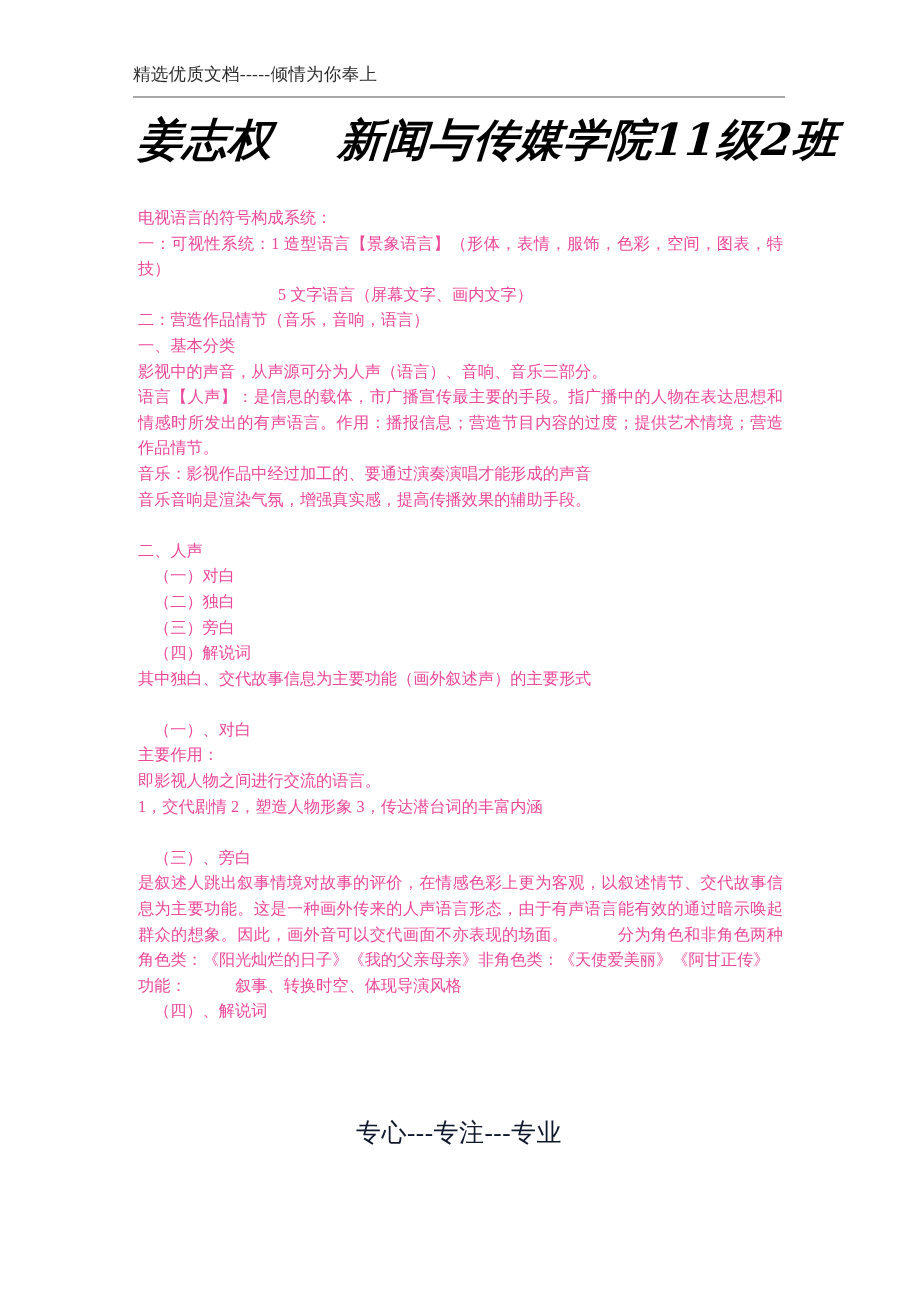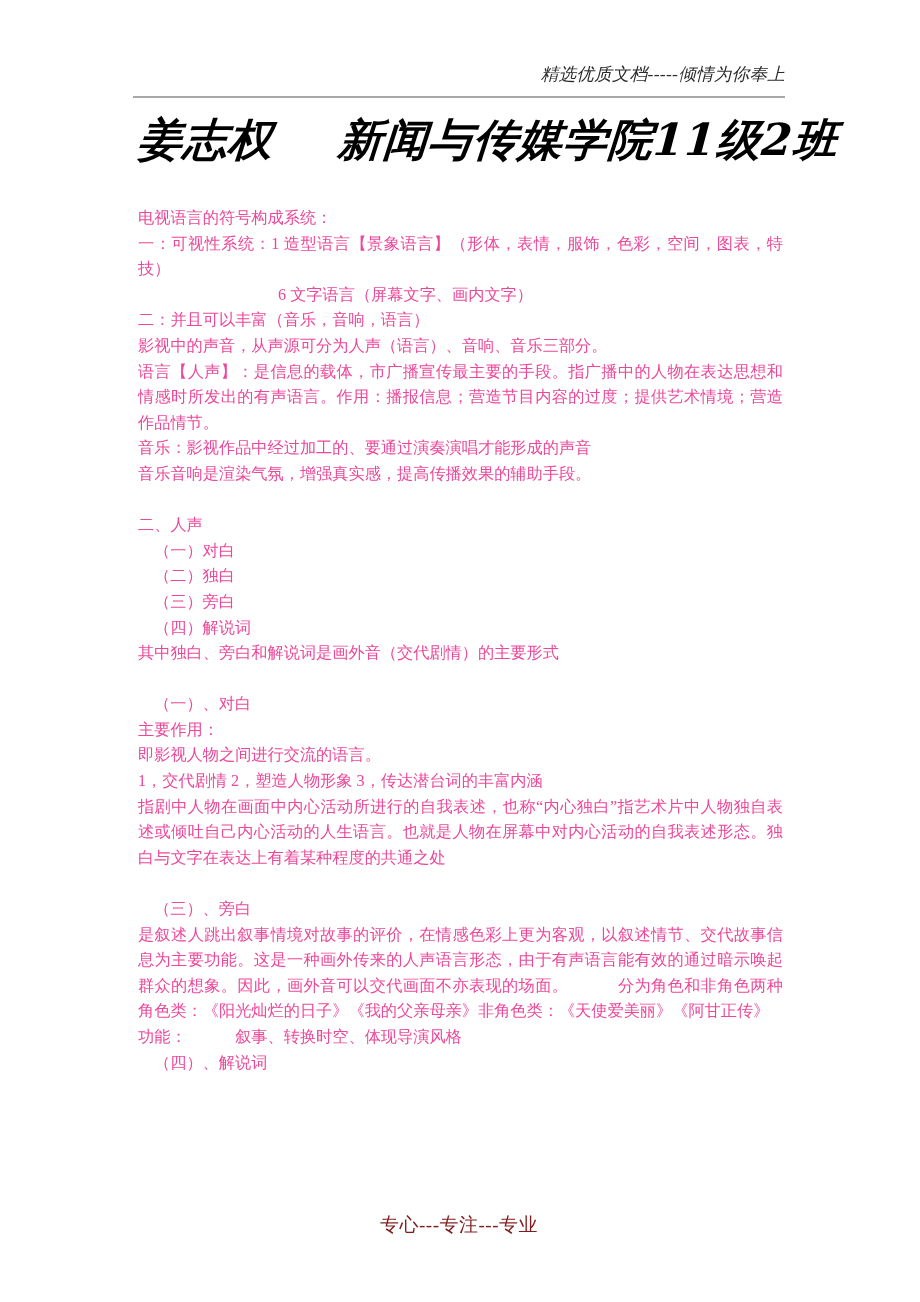--- a/index.html
+++ b/index.html
@@ -23,22 +23,21 @@
     width: 920px;
     height: 1302px;
   }
 
   
   .header-band {
     position: absolute;
     left: 133px;
     top: 62px;
     width: 652px;
-    text-align: right;
-    font-style: italic;
+    text-align: left;
   }
   .header-text {
     font-size: 17.5px;
     line-height: 24px;
     letter-spacing: 0.3px;
     color: #2b2b2b;
     white-space: nowrap;
   }
   .header-rule {
     position: absolute;
@@ -92,65 +91,65 @@
     text-indent: 16px;
   }
   .ln.blank {
     height: 25.6px;
   }
 
   
   .footer-text {
     position: absolute;
     left: 133px;
-    top: 1211px;
+    top: 1119px;
     width: 652px;
     text-align: center;
-    font-size: 19px;
+    font-size: 25px;
     line-height: 28px;
-    color: #7f1d1d;
+    color: #0f172a;
     letter-spacing: 0.5px;
     white-space: nowrap;
   }
 </style>
 </head>
 <body>
 
 <div class="page">
 
   <div class="header-band">
     <div class="header-text">精选优质文档-----倾情为你奉上</div>
   </div>
 
   <div class="header-rule"></div>
 
   <div class="doc-title">姜志权    新闻与传媒学院11级2班</div>
 
   <div class="body-block">
       <p class="ln">电视语言的符号构成系统：</p>
       <p class="ln">一：可视性系统：1 造型语言【景象语言】（形体，表情，服饰，色彩，空间，图表，特技）</p>
-      <p class="ln center-ish">6 文字语言（屏幕文字、画内文字）</p>
-      <p class="ln">二：并且可以丰富（音乐，音响，语言）</p>
+      <p class="ln center-ish">5 文字语言（屏幕文字、画内文字）</p>
+      <p class="ln">二：营造作品情节（音乐，音响，语言）</p>
+      <p class="ln">一、基本分类</p>
       <p class="ln">影视中的声音，从声源可分为人声（语言）、音响、音乐三部分。</p>
       <p class="ln">语言【人声】：是信息的载体，市广播宣传最主要的手段。指广播中的人物在表达思想和情感时所发出的有声语言。作用：播报信息；营造节目内容的过度；提供艺术情境；营造作品情节。</p>
       <p class="ln">音乐：影视作品中经过加工的、要通过演奏演唱才能形成的声音</p>
       <p class="ln">音乐音响是渲染气氛，增强真实感，提高传播效果的辅助手段。</p>
       <p class="ln blank"></p>
       <p class="ln">二、人声</p>
       <p class="ln indent1">（一）对白</p>
       <p class="ln indent1">（二）独白</p>
       <p class="ln indent1">（三）旁白</p>
       <p class="ln indent1">（四）解说词</p>
-      <p class="ln">其中独白、旁白和解说词是画外音（交代剧情）的主要形式</p>
+      <p class="ln">其中独白、交代故事信息为主要功能（画外叙述声）的主要形式</p>
       <p class="ln blank"></p>
       <p class="ln indent1">（一）、对白</p>
       <p class="ln">主要作用：</p>
       <p class="ln">即影视人物之间进行交流的语言。</p>
       <p class="ln">1，交代剧情 2，塑造人物形象 3，传达潜台词的丰富内涵</p>
-      <p class="ln">指剧中人物在画面中内心活动所进行的自我表述，也称“内心独白”指艺术片中人物独自表述或倾吐自己内心活动的人生语言。也就是人物在屏幕中对内心活动的自我表述形态。独白与文字在表达上有着某种程度的共通之处</p>
       <p class="ln blank"></p>
       <p class="ln indent1">（三）、旁白</p>
       <p class="ln">是叙述人跳出叙事情境对故事的评价，在情感色彩上更为客观，以叙述情节、交代故事信息为主要功能。这是一种画外传来的人声语言形态，由于有声语言能有效的通过暗示唤起群众的想象。因此，画外音可以交代画面不亦表现的场面。　　　分为角色和非角色两种角色类：《阳光灿烂的日子》《我的父亲母亲》非角色类：《天使爱美丽》《阿甘正传》</p>
       <p class="ln">功能：　　　叙事、转换时空、体现导演风格</p>
       <p class="ln indent1">（四）、解说词</p>
     </div>
 
   <div class="footer-text">专心---专注---专业</div>
 
 </div>

